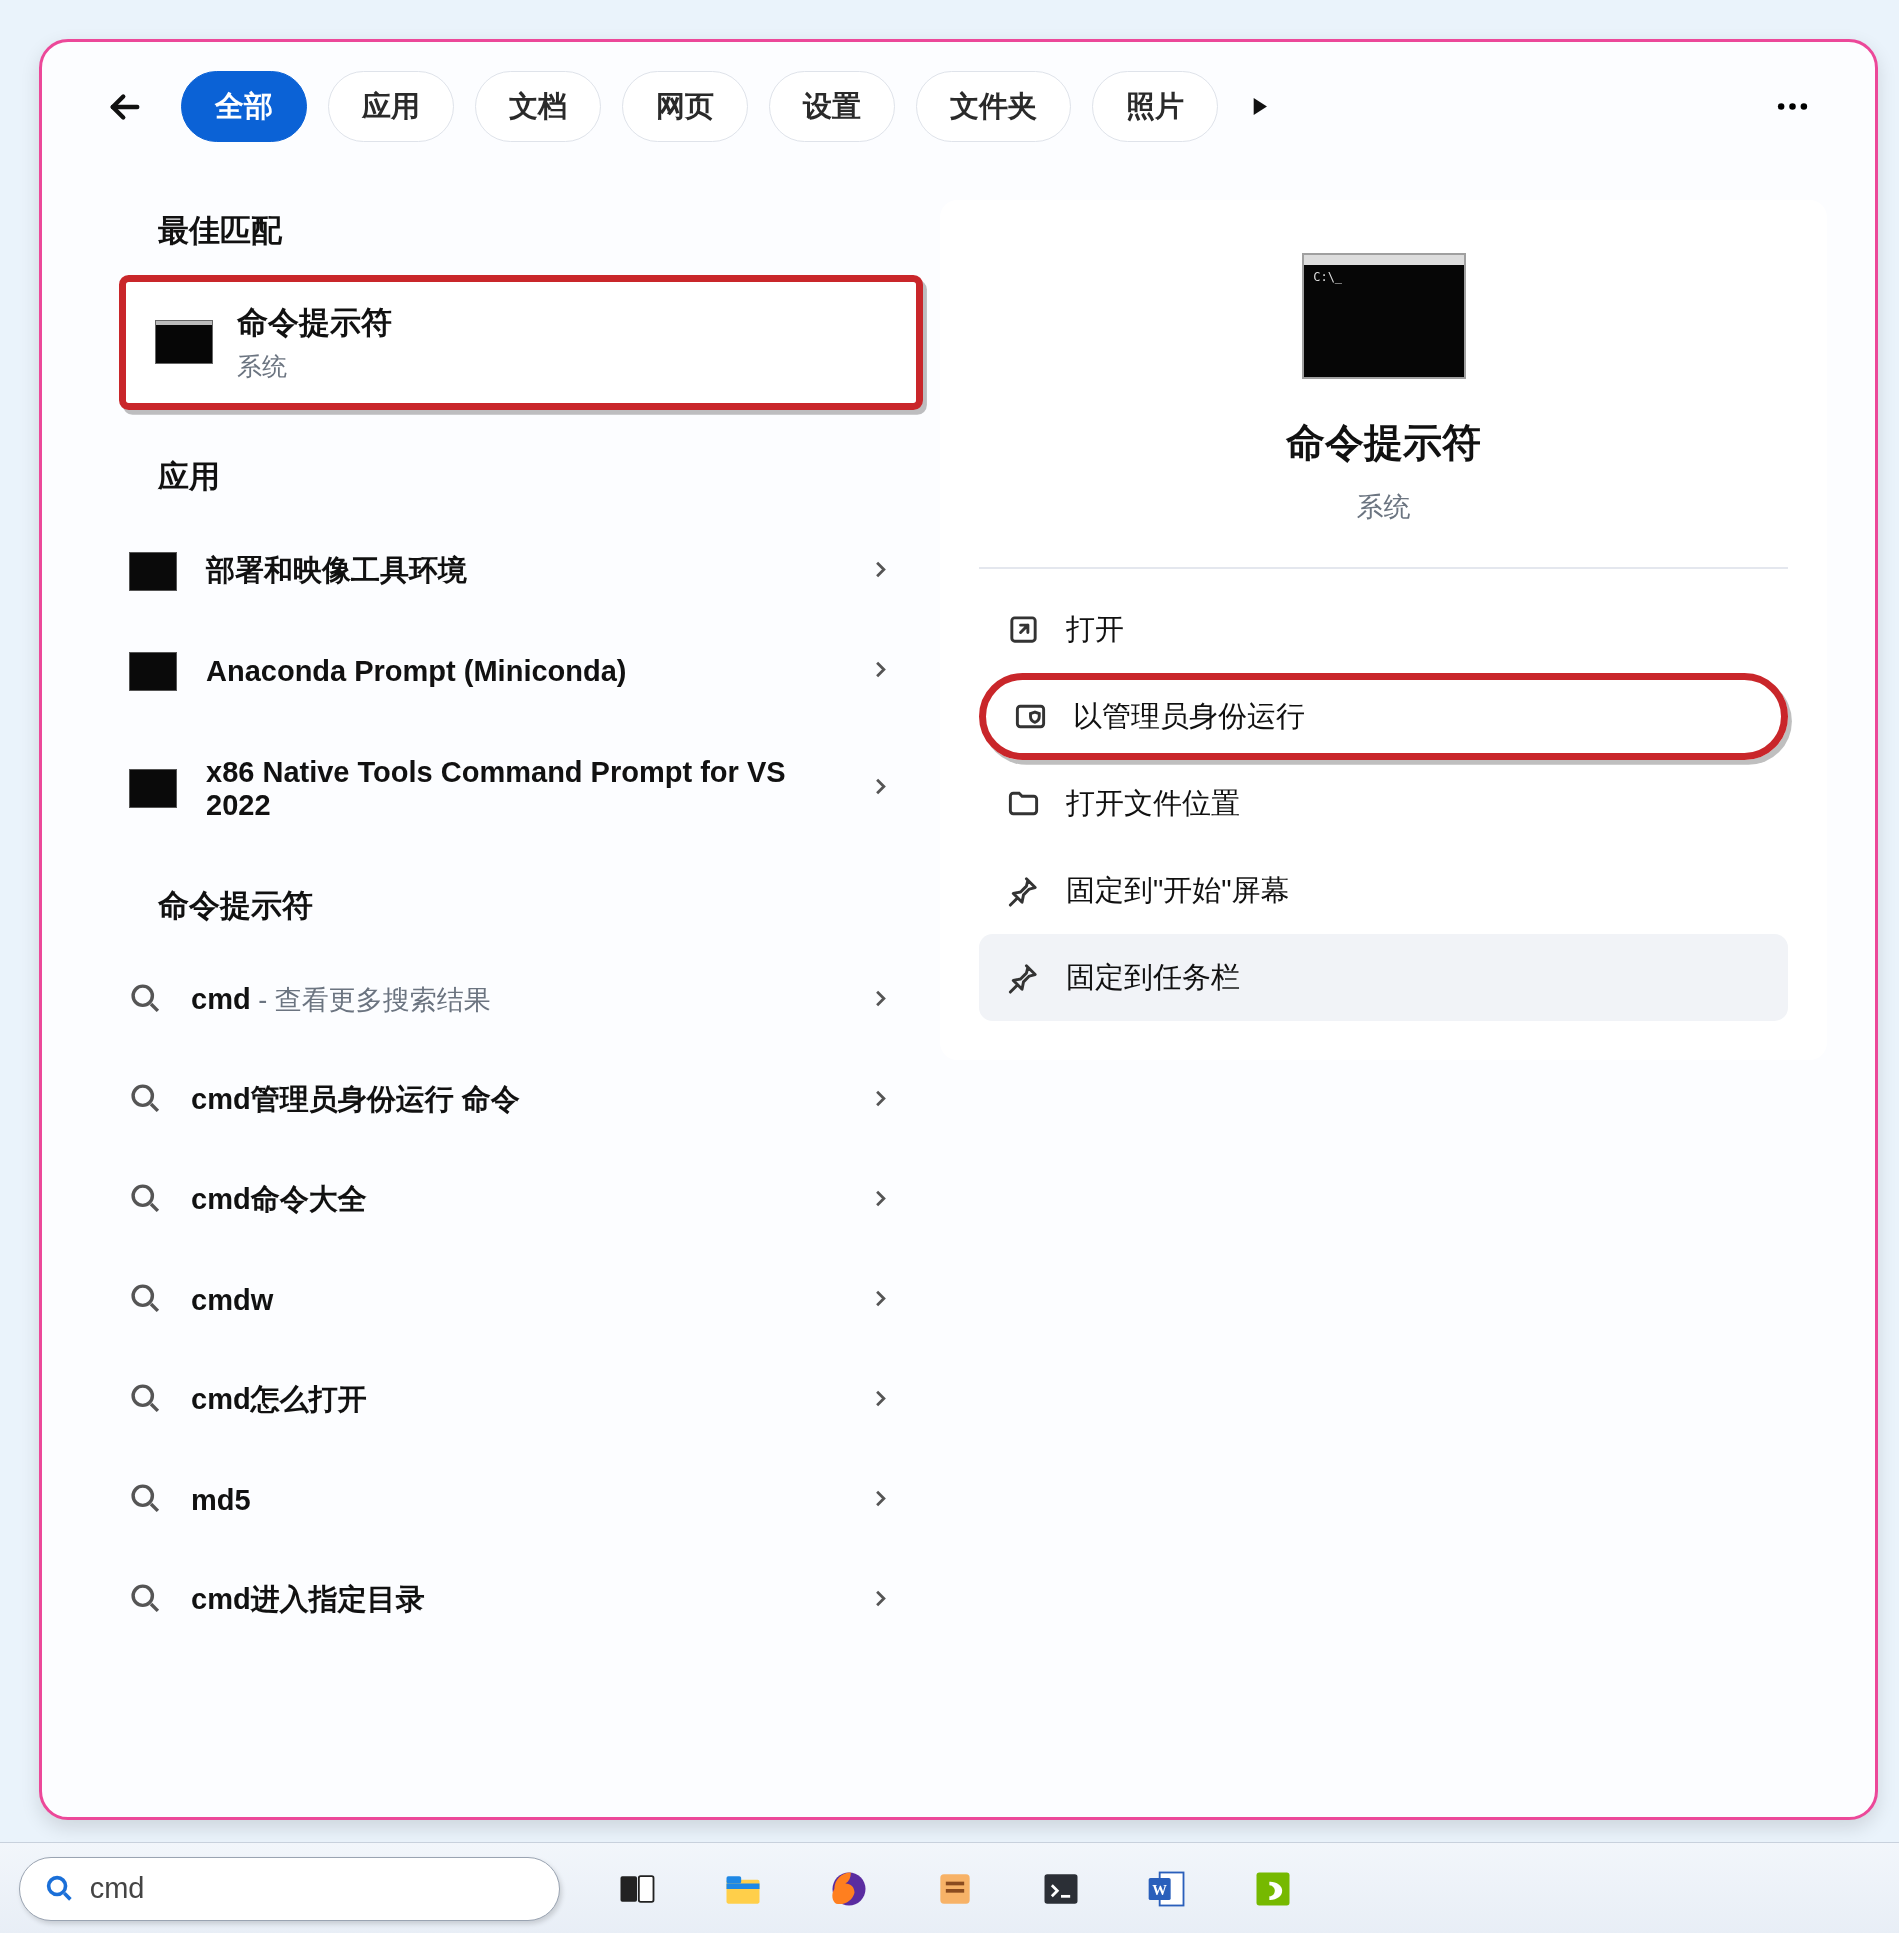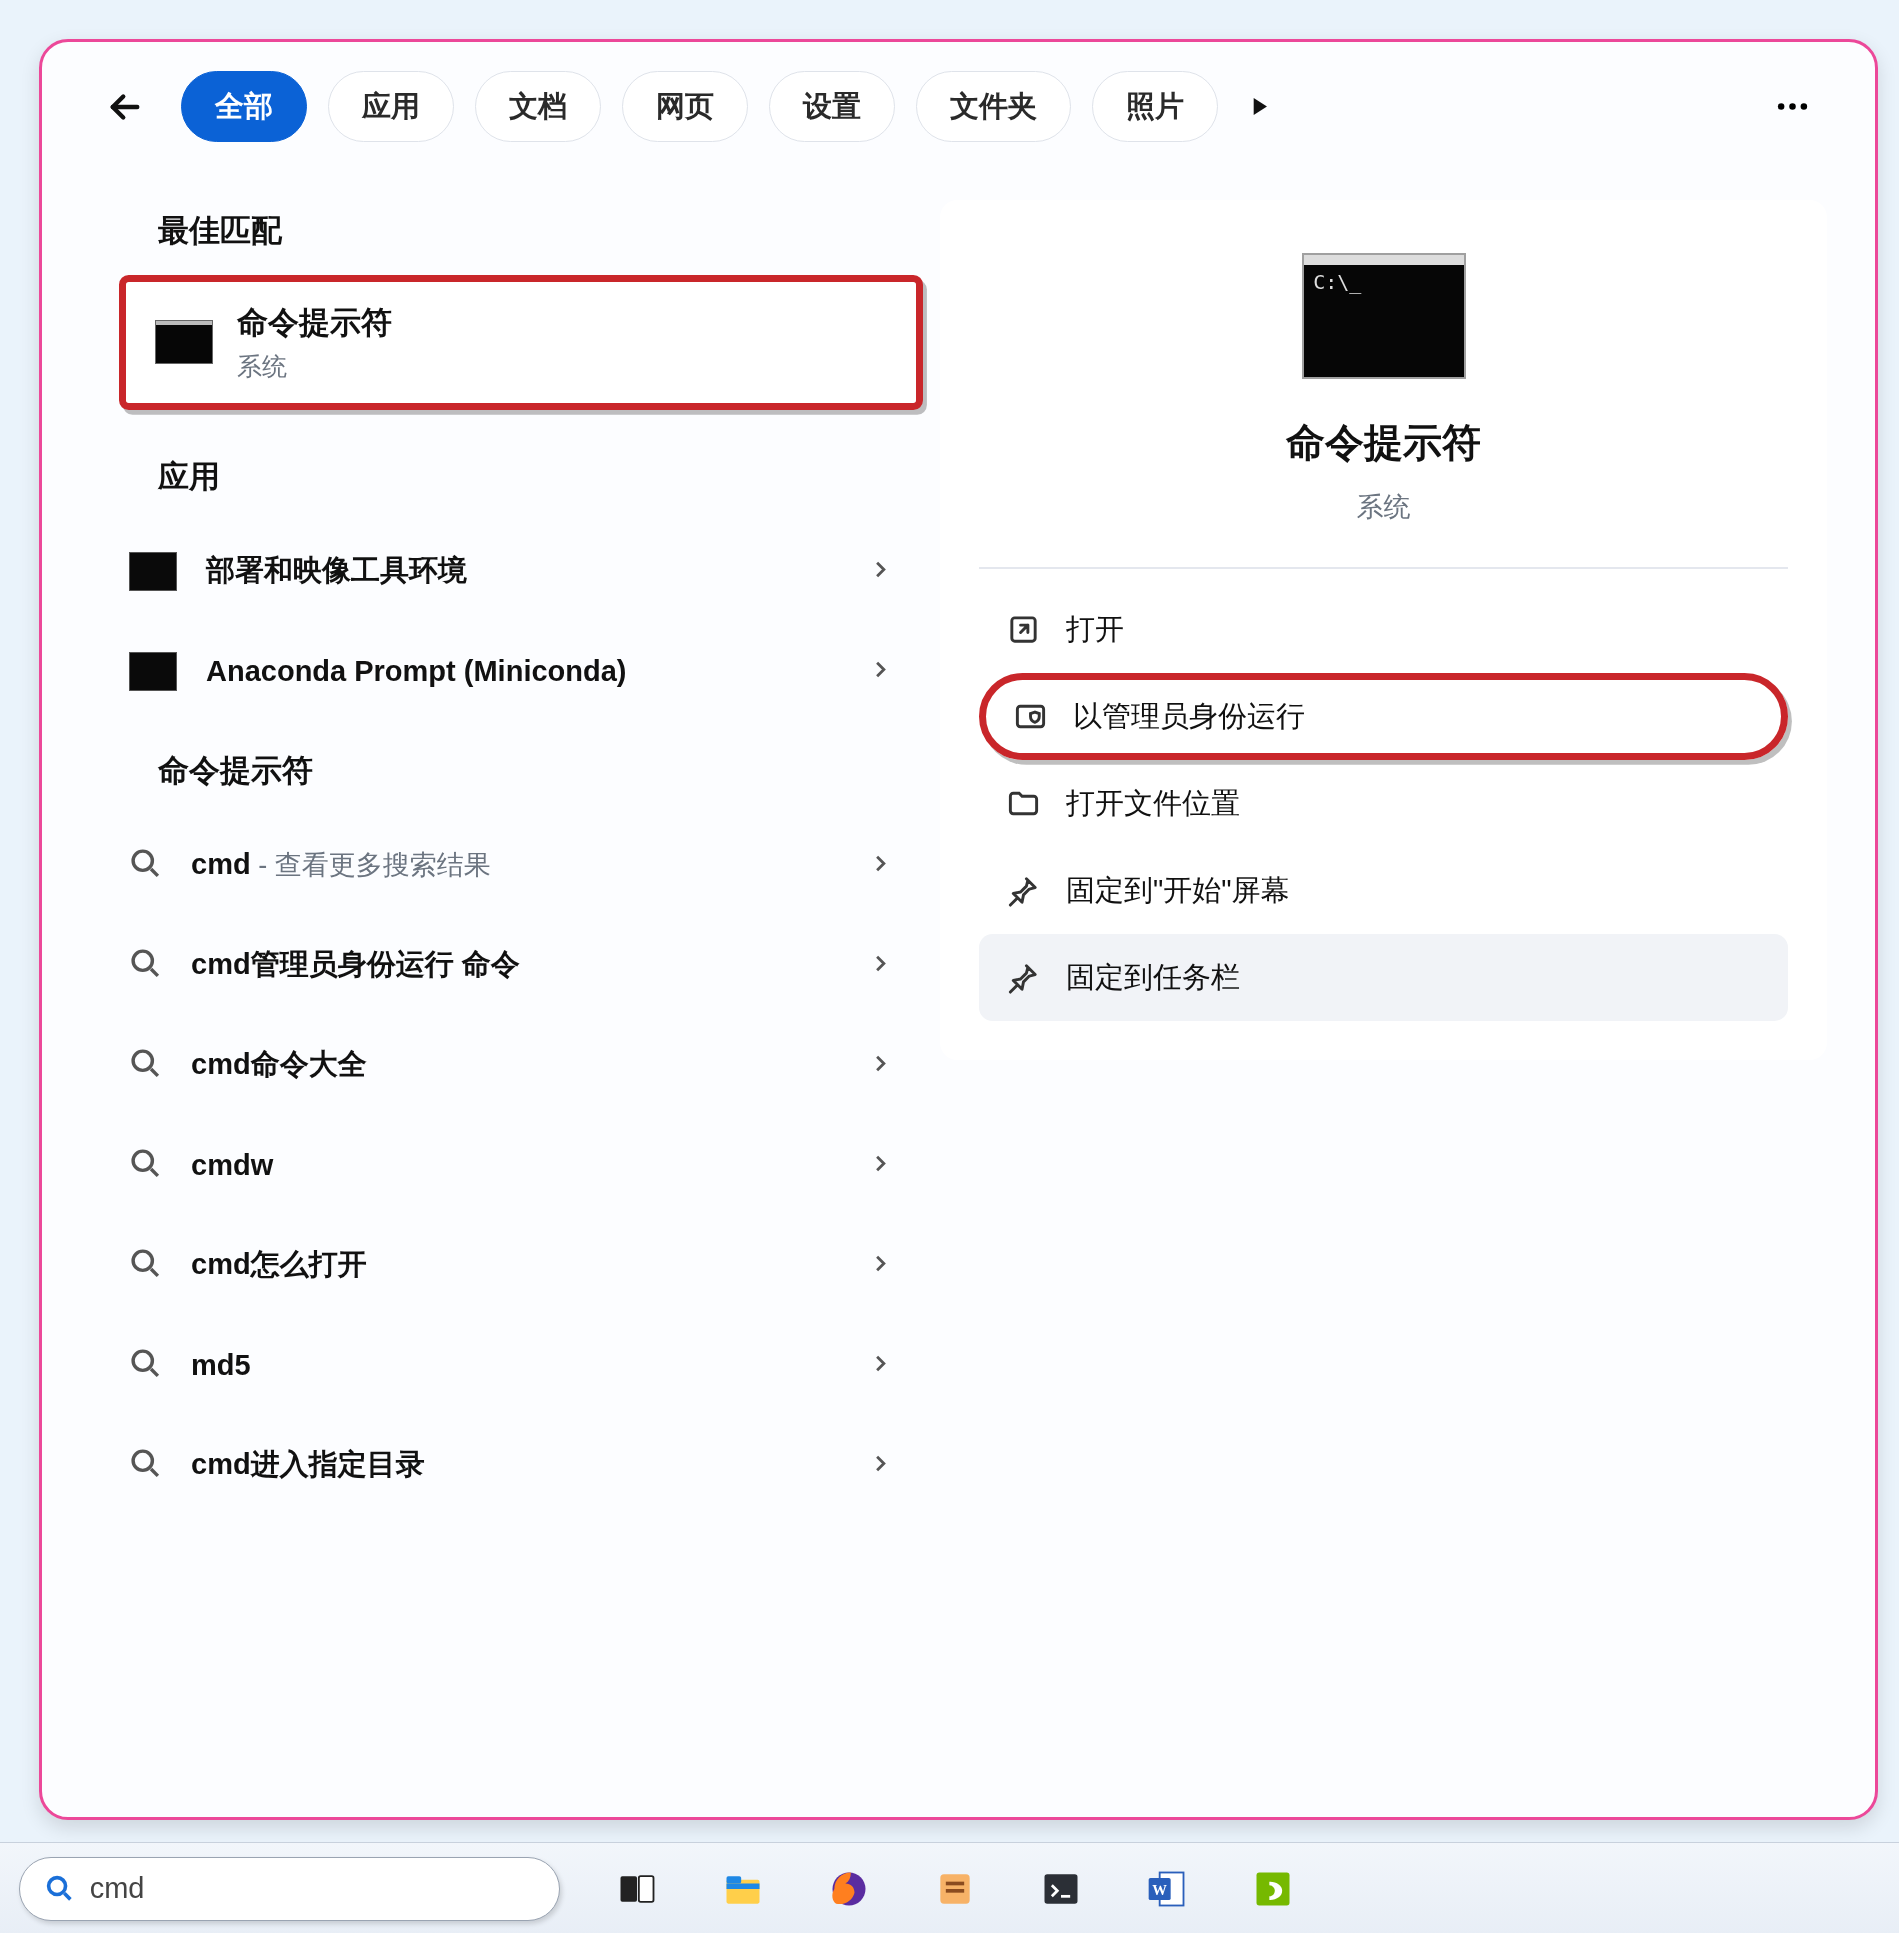--- a/index.html
+++ b/index.html
@@ -67,21 +67,21 @@
     background:#fff; border-radius:17.4px; padding:53px 39px 39px 39px;
     width:100%;
   }
   .details-top { display:flex; flex-direction:column; align-items:center; gap:19.3px; }
   .cmd-thumb-l {
     width:164px; height:126px; background:#060606; border:2.9px solid #a0a0a0; position:relative;
   }
   .cmd-thumb-l::before {
     content:""; position:absolute; left:0; top:0; right:0; height:9.7px; background:#ddd;
   }
-  .cmd-caret { color:#ddd; font-size:20px; position:absolute; left:9.7px; top:15.4px; font-family: monospace; }
+  .cmd-caret { color:#ddd; font-size:12px; position:absolute; left:9.7px; top:15.4px; font-family: monospace; }
   .d-title { font-size:39px; font-weight:600; margin-top:17.4px; }
   .d-sub { font-size:27px; color:#6b7480; }
   .divider { height:1.9px; background:#e4e7ee; margin:42px 0 7.7px 0; }
 
   .action-list { padding:9.7px 0 0 0; }
   .action-item {
     display:flex; align-items:center; gap:23px; height:87px;
     padding:0 25px; border-radius:13.5px; font-size:29px;
   }
   .action-item .ic { width:39px; height:39px; display:flex; align-items:center; justify-content:center; }
@@ -190,20 +190,29 @@
       </div>
       <div class="list-item">
         <div class="app-ic">
             <div class="mono-thumb"></div>
           </div>
         <div class="txt">Anaconda Prompt (Miniconda)</div>
         <div class="right-chev svg-btn chevron-r"><svg viewBox="0 0 24 24">
               <path d="M9 6l6 6-6 6"></path>
             </svg></div>
       </div>
+      <div class="list-item" style="height:135px">
+        <div class="app-ic">
+            <div class="mono-thumb"></div>
+          </div>
+        <div class="txt">x86 Native Tools Command Prompt for VS 2022</div>
+        <div class="right-chev svg-btn chevron-r"><svg viewBox="0 0 24 24">
+              <path d="M9 6l6 6-6 6"></path>
+            </svg></div>
+      </div>
 
       <div class="sect-h">命令提示符</div>
 
       <div class="list-item">
         <div class="search-ic"><svg viewBox="0 0 24 24">
               <circle cx="10" cy="10" r="7"></circle>
               <path d="M21 21l-5-5"></path>
             </svg></div>
         <div class="txt"><span>cmd</span><span class="sub-txt"> - 查看更多搜索结果</span></div>
         <div class="right-chev svg-btn chevron-r"><svg viewBox="0 0 24 24">

